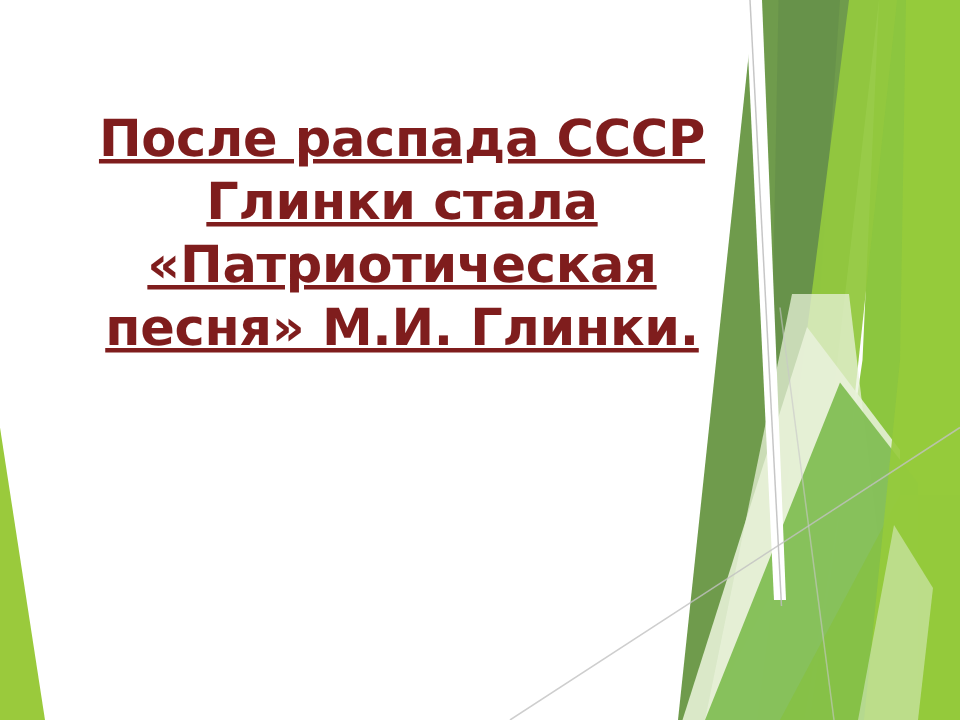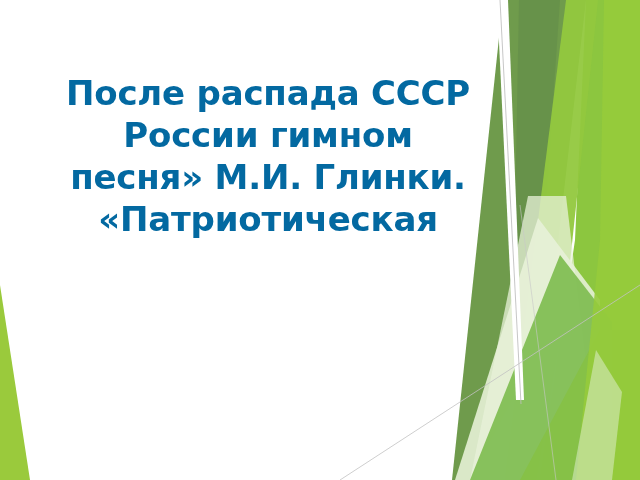--- a/index.html
+++ b/index.html
@@ -71,20 +71,20 @@
 
     <polygon points="497,0 508,0 524,400 516,400" fill="#ffffff"></polygon>
 
     <line x1="500" y1="0" x2="521" y2="404" stroke="#BDBDBD" stroke-width="1" opacity="0.85"></line>
 
     <line x1="340" y1="480" x2="640" y2="285" stroke="#C2C2C2" stroke-width="1" opacity="0.8"></line>
 
     <line x1="520" y1="205" x2="556" y2="480" stroke="#C8C8C8" stroke-width="1" opacity="0.6"></line>
   </svg>
 
-  <div id="text-block" style="color: #0369a1;">
+  <div id="text-block" style="color: #7f1d1d; text-decoration: underline;">
     <span class="line">После распада СССР</span>
-    <span class="line">России гимном</span>
+    <span class="line">Глинки стала</span>
+    <span class="line">«Патриотическая</span>
     <span class="line">песня» М.И. Глинки.</span>
-    <span class="line">«Патриотическая</span>
   </div>
 
 </div>
 
 </body></html>

